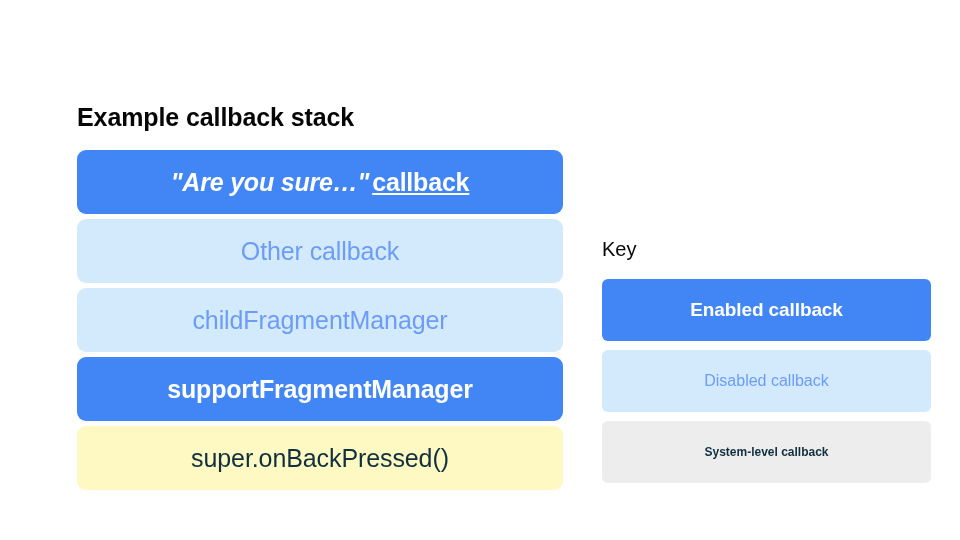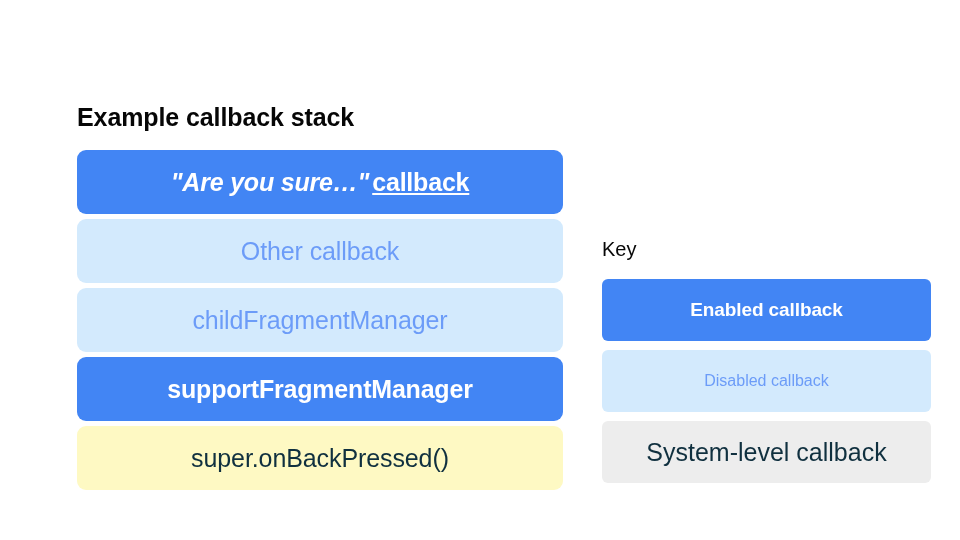--- a/index.html
+++ b/index.html
@@ -119,22 +119,22 @@
   }
   .key-disabled {
     background: #D3EAFD;
     color: #6C9CF8;
     font-size: 16px;
     font-weight: 400;
   }
   .key-system {
     background: #EDEDED;
     color: #10303F;
-    font-size: 25px;
-    font-weight: 400;
+    font-size: 12px;
+    font-weight: 700;
   }
 </style>
 </head>
 <body>
 
 <div id="stack-section">
 
   <h1 id="stack-title">Example callback stack</h1>
 
   <div class="stack-row row-enabled">

